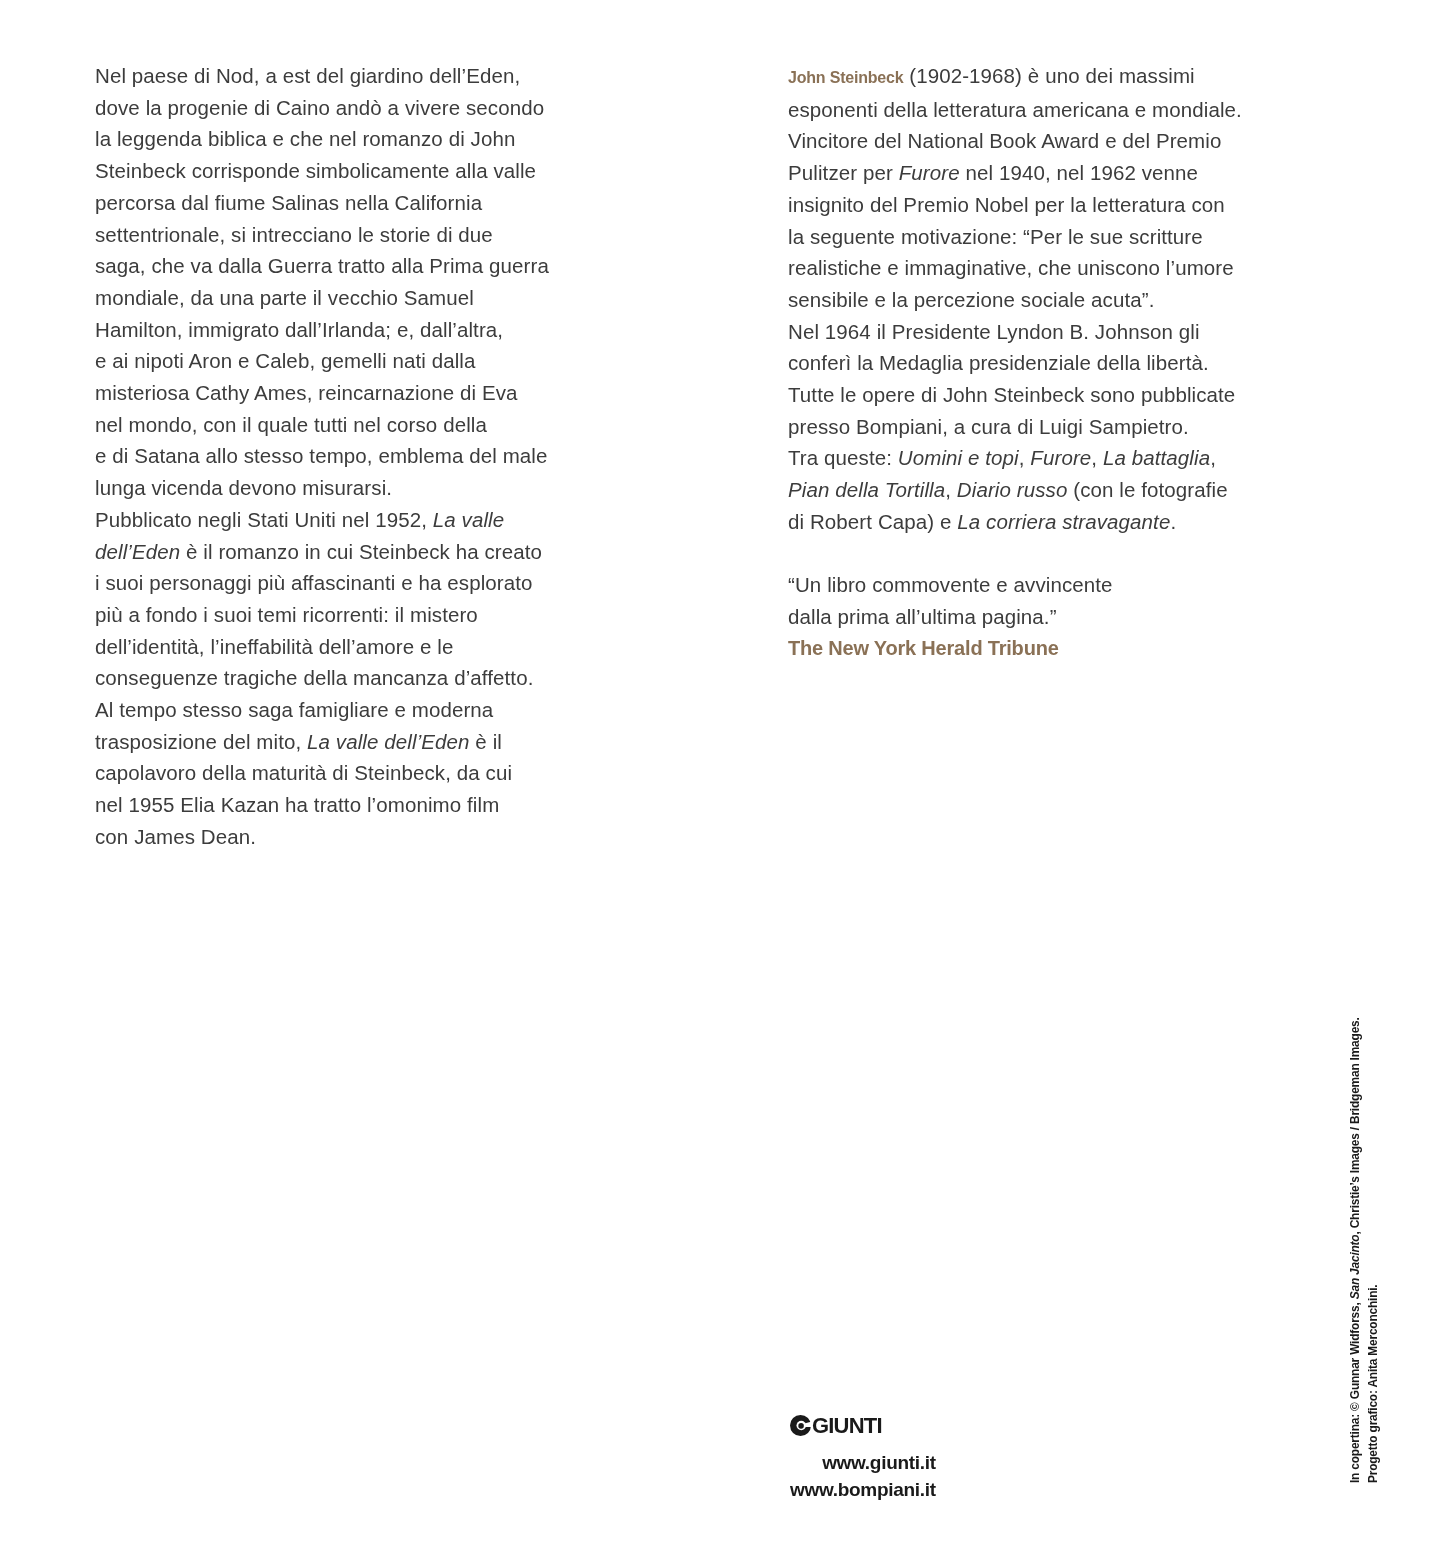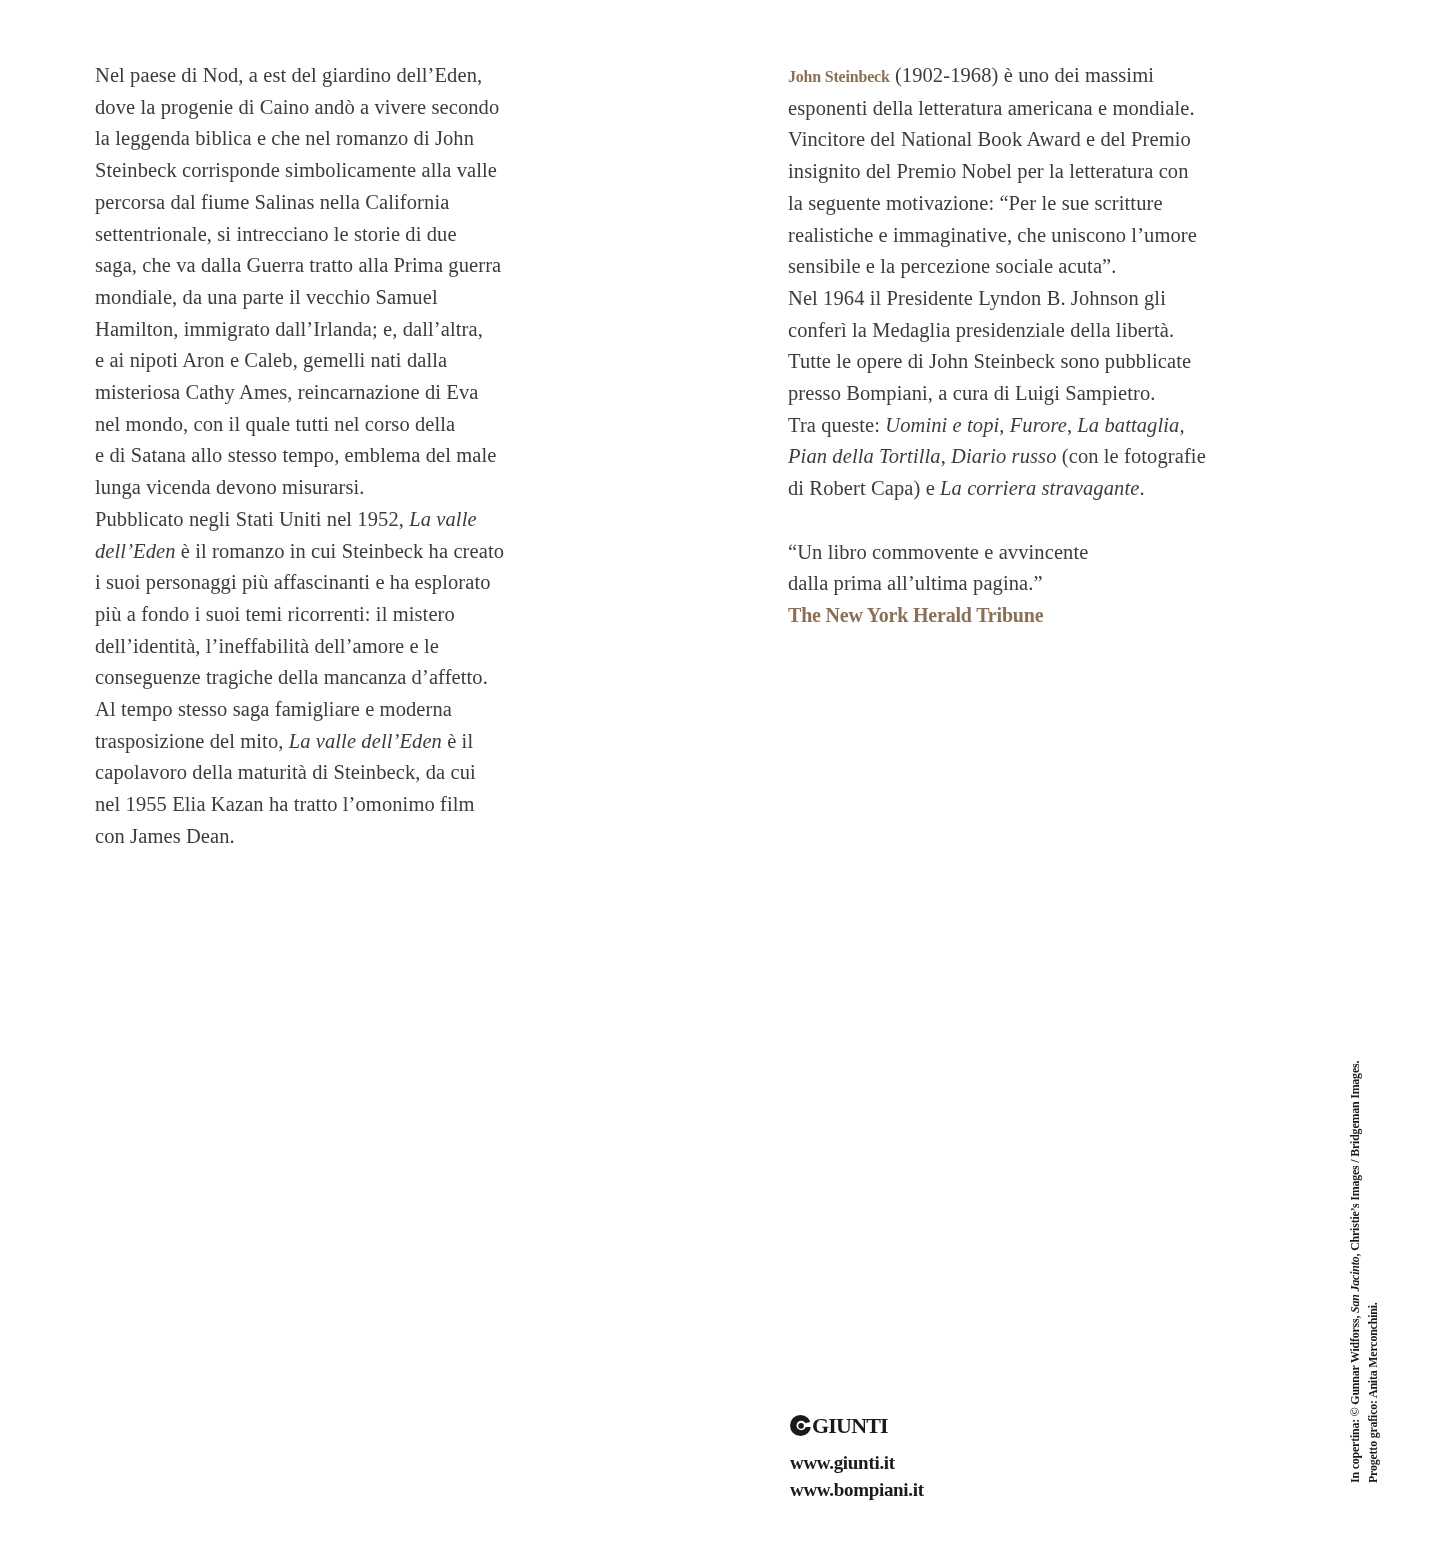--- a/index.html
+++ b/index.html
@@ -8,21 +8,21 @@
     --accent:#8a7156;
     --ink:#1a1a1a;
   }
   html,body{margin:0;padding:0;background:#e8e8e8;}
   .page{
     position:relative;
     width:1445px;height:1552px;
     background:var(--bg);
     margin:0 auto;
     overflow:hidden;
-    font-family:Liberation Serif, serif;
+    font-family:Liberation Sans, sans-serif;
   }
   .col{
     position:absolute;
     top:60px;
     width:620px;
     font-size:20.5px;
     line-height:31.7px;
     color:var(--body);
     letter-spacing:0.1px;
   }
@@ -71,21 +71,21 @@
     height:24px;
   }
   .glogo{width:21px;height:21px;display:inline-block;}
   .glogo svg{display:block;width:21px;height:21px;}
   .gname{
     font-weight:bold;
     font-size:22px;
     letter-spacing:-0.8px;
     line-height:21px;
   }
-  .urls{margin-top:13px;}
+  .urls{margin-top:13px;text-align:right;}
   .url{
     font-weight:bold;
     font-size:19px;
     line-height:26.5px;
     letter-spacing:-0.3px;
     white-space:nowrap;
   }
 </style>
 </head>
 <body>
@@ -118,20 +118,21 @@
       <div class="tline">capolavoro della maturità di Steinbeck, da cui</div>
       <div class="tline">nel 1955 Elia Kazan ha tratto l’omonimo film</div>
       <div class="tline">con James Dean.</div>
     </div>
 
   <div class="col col-right">
     <div class="bio-lines">
         <div class="tline"><b>John Steinbeck</b> (1902-1968) è uno dei massimi</div>
         <div class="tline">esponenti della letteratura americana e mondiale.</div>
         <div class="tline">Vincitore del National Book Award e del Premio</div>
+        <div class="tline">Pulitzer per <i>Furore</i> nel 1940, nel 1962 venne</div>
         <div class="tline">insignito del Premio Nobel per la letteratura con</div>
         <div class="tline">la seguente motivazione: “Per le sue scritture</div>
         <div class="tline">realistiche e immaginative, che uniscono l’umore</div>
         <div class="tline">sensibile e la percezione sociale acuta”.</div>
         <div class="tline">Nel 1964 il Presidente Lyndon B. Johnson gli</div>
         <div class="tline">conferì la Medaglia presidenziale della libertà.</div>
         <div class="tline">Tutte le opere di John Steinbeck sono pubblicate</div>
         <div class="tline">presso Bompiani, a cura di Luigi Sampietro.</div>
         <div class="tline">Tra queste: <i>Uomini e topi</i>, <i>Furore</i>, <i>La battaglia</i>,</div>
         <div class="tline"><i>Pian della Tortilla</i>, <i>Diario russo</i> (con le fotografie</div>

